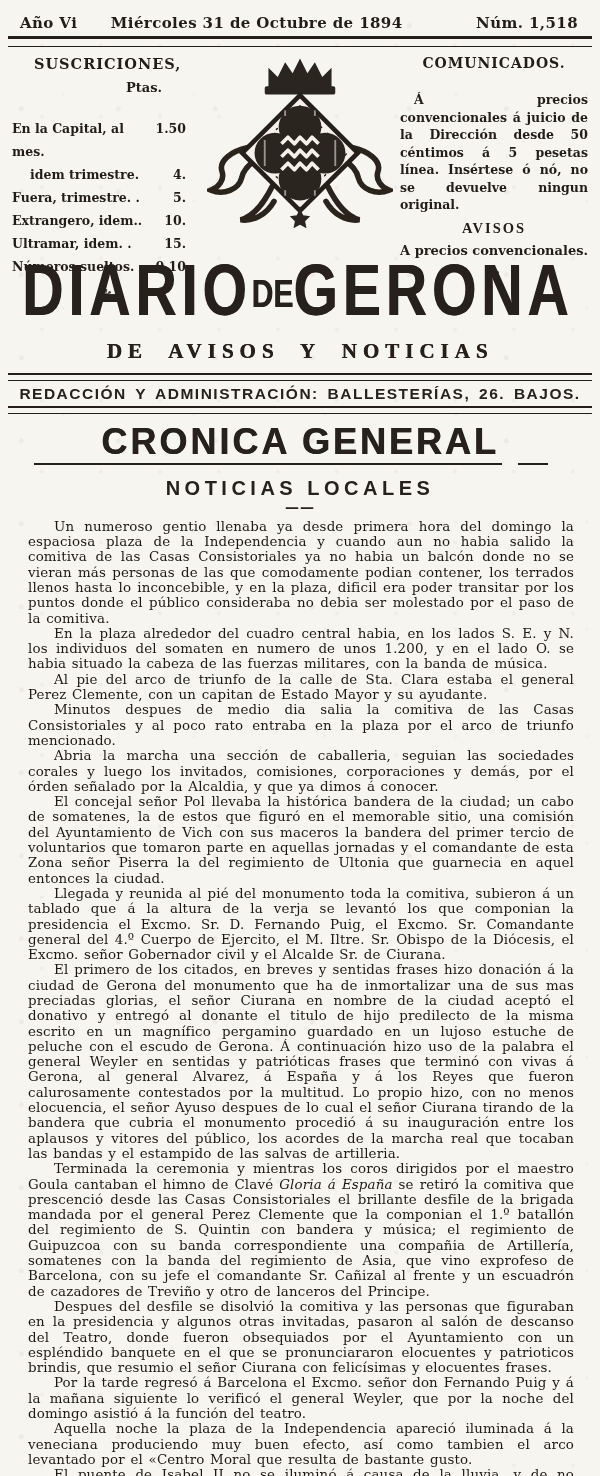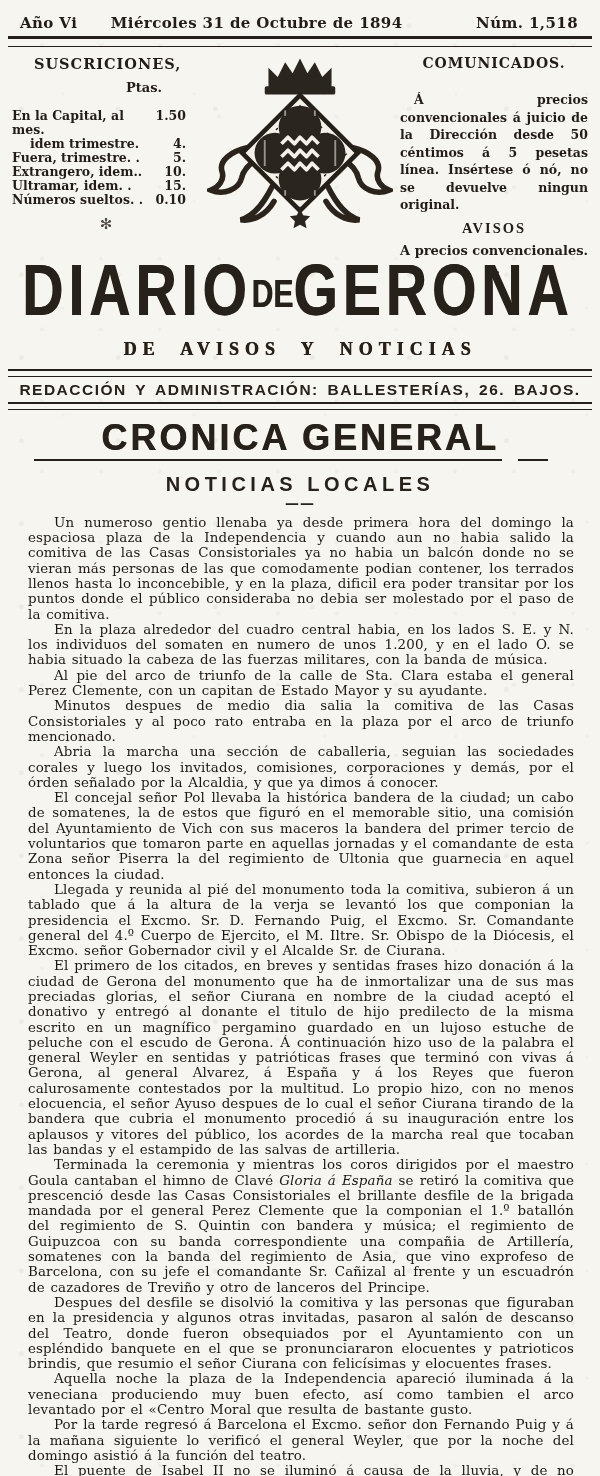--- a/index.html
+++ b/index.html
@@ -27,21 +27,21 @@
   }
   .topbar .date{margin-left:-40px;}
   .rule-double{height:7px;margin:0 8px;border-top:3px solid #241f19;border-bottom:1.5px solid #241f19;}
   .rule-double.thin{height:5px;border-top:2.5px solid #241f19;border-bottom:1px solid #241f19;}
 
   
   .head-row{display:flex;justify-content:space-between;padding:8px 12px 0 12px;height:182px;}
   .head-col{width:188px;box-sizing:border-box;}
   .subs-title{font-weight:bold;font-size:14.5px;letter-spacing:1px;padding-left:22px;}
   .subs-ptas{font-weight:bold;font-size:13px;text-align:right;padding-right:38px;margin-top:8px;}
-  .subs-rows{margin-top:14px;font-weight:bold;font-size:12.5px;line-height:14px;}
+  .subs-rows{margin-top:22px;font-weight:bold;font-size:12.5px;line-height:23px;}
   .subs-row{display:flex;}
   .subs-row .lbl{flex:1;}
   .subs-row .lbl.indent{padding-left:18px;}
   .subs-row .val{width:38px;text-align:right;padding-right:14px;}
   .fleuron{text-align:center;font-size:15px;opacity:.85;margin-top:8px;color:#2a241e;}
   .com-col{text-align:left;}
   .com-title{font-weight:bold;font-size:14px;letter-spacing:1px;text-align:center;}
   .com-body{font-weight:bold;font-size:12.5px;line-height:17.5px;text-align:justify;text-indent:14px;margin-top:20px;}
   .com-avisos{font-weight:bold;font-size:14.5px;letter-spacing:2px;text-align:center;margin-top:6px;font-family:"Liberation Serif",serif;}
   .com-avisos-body{font-weight:bold;font-size:13px;margin-top:6px;text-align:right;}
@@ -57,21 +57,21 @@
     letter-spacing:5px;line-height:1;display:inline-block;
     transform:scaleY(1.28);transform-origin:bottom;
     text-shadow:.8px 0 0 currentColor;color:#26211b;
   }
   .word-de{
     font-family:"Liberation Sans",sans-serif;font-weight:bold;font-size:30px;
     line-height:1;display:inline-block;transform:scaleY(1.3);transform-origin:bottom;
     margin:0 0 14px 0;text-shadow:.6px 0 0 currentColor;color:#26211b;
   }
   .mast-sub{
-    text-align:center;font-weight:bold;font-size:18px;letter-spacing:6px;word-spacing:10px;
+    text-align:center;font-weight:bold;font-size:21px;letter-spacing:6px;word-spacing:10px;
     margin-top:12px;color:#262019;text-shadow:.5px 0 0 currentColor;
     font-family:"Liberation Serif",serif;
   }
   .mast-rules{margin-top:9px;}
   .address{
     text-align:center;font-family:"Liberation Sans",sans-serif;font-weight:bold;
     font-size:15.5px;letter-spacing:1.5px;word-spacing:3px;padding:4px 0 3px 0;color:#26211b;
   }
 
   
@@ -227,19 +227,19 @@
     <p>Un numeroso gentio llenaba ya desde primera hora del domingo la espaciosa plaza de la Independencia y cuando aun no habia salido la comitiva de las Casas Consistoriales ya no habia un balcón donde no se vieran más personas de las que comodamente podian contener, los terrados llenos hasta lo inconcebible, y en la plaza, dificil era poder transitar por los puntos donde el público consideraba no debia ser molestado por el paso de la comitiva.</p>
     <p>En la plaza alrededor del cuadro central habia, en los lados S. E. y N. los individuos del somaten en numero de unos 1.200, y en el lado O. se habia situado la cabeza de las fuerzas militares, con la banda de música.</p>
     <p>Al pie del arco de triunfo de la calle de Sta. Clara estaba el general Perez Clemente, con un capitan de Estado Mayor y su ayudante.</p>
     <p>Minutos despues de medio dia salia la comitiva de las Casas Consistoriales y al poco rato entraba en la plaza por el arco de triunfo mencionado.</p>
     <p>Abria la marcha una sección de caballeria, seguian las sociedades corales y luego los invitados, comisiones, corporaciones y demás, por el órden señalado por la Alcaldia, y que ya dimos á conocer.</p>
     <p>El concejal señor Pol llevaba la histórica bandera de la ciudad; un cabo de somatenes, la de estos que figuró en el memorable sitio, una comisión del Ayuntamiento de Vich con sus maceros la bandera del primer tercio de voluntarios que tomaron parte en aquellas jornadas y el comandante de esta Zona señor Piserra la del regimiento de Ultonia que guarnecia en aquel entonces la ciudad.</p>
     <p>Llegada y reunida al pié del monumento toda la comitiva, subieron á un tablado que á la altura de la verja se levantó los que componian la presidencia el Excmo. Sr. D. Fernando Puig, el Excmo. Sr. Comandante general del 4.º Cuerpo de Ejercito, el M. Iltre. Sr. Obispo de la Diócesis, el Excmo. señor Gobernador civil y el Alcalde Sr. de Ciurana.</p>
     <p>El primero de los citados, en breves y sentidas frases hizo donación á la ciudad de Gerona del monumento que ha de inmortalizar una de sus mas preciadas glorias, el señor Ciurana en nombre de la ciudad aceptó el donativo y entregó al donante el titulo de hijo predilecto de la misma escrito en un magnífico pergamino guardado en un lujoso estuche de peluche con el escudo de Gerona. Á continuación hizo uso de la palabra el general Weyler en sentidas y patrióticas frases que terminó con vivas á Gerona, al general Alvarez, á España y á los Reyes que fueron calurosamente contestados por la multitud. Lo propio hizo, con no menos elocuencia, el señor Ayuso despues de lo cual el señor Ciurana tirando de la bandera que cubria el monumento procedió á su inauguración entre los aplausos y vitores del público, los acordes de la marcha real que tocaban las bandas y el estampido de las salvas de artilleria.</p>
     <p><span>Terminada la ceremonia y mientras los coros dirigidos por el maestro Goula cantaban el himno de Clavé </span><i>Gloria á España</i><span> se retiró la comitiva que prescenció desde las Casas Consistoriales el brillante desfile de la brigada mandada por el general Perez Clemente que la componian el 1.º batallón del regimiento de S. Quintin con bandera y música; el regimiento de Guipuzcoa con su banda correspondiente una compañia de Artillería, somatenes con la banda del regimiento de Asia, que vino exprofeso de Barcelona, con su jefe el comandante Sr. Cañizal al frente y un escuadrón de cazadores de Treviño y otro de lanceros del Principe.</span></p>
     <p>Despues del desfile se disolvió la comitiva y las personas que figuraban en la presidencia y algunos otras invitadas, pasaron al salón de descanso del Teatro, donde fueron obsequiados por el Ayuntamiento con un espléndido banquete en el que se pronunciararon elocuentes y patrioticos brindis, que resumio el señor Ciurana con felicísimas y elocuentes frases.</p>
+    <p>Por la tarde regresó á Barcelona el Excmo. señor don Fernando Puig y á la mañana siguiente lo verificó el general Weyler, que por la noche del domingo asistió á la función del teatro.</p>
     <p>Aquella noche la plaza de la Independencia apareció iluminada á la veneciana produciendo muy buen efecto, así como tambien el arco levantado por el «Centro Moral que resulta de bastante gusto.</p>
-    <p>Por la tarde regresó á Barcelona el Excmo. señor don Fernando Puig y á la mañana siguiente lo verificó el general Weyler, que por la noche del domingo asistió á la función del teatro.</p>
     <p>El puente de Isabel II no se iluminó á causa de la lluvia, y de no haberse podido ultimar el arreglo de los adornos, hasta el lunes, produciendo escelente efecto.</p>
 
   </div>
 
 </div>
 
 </body></html>

